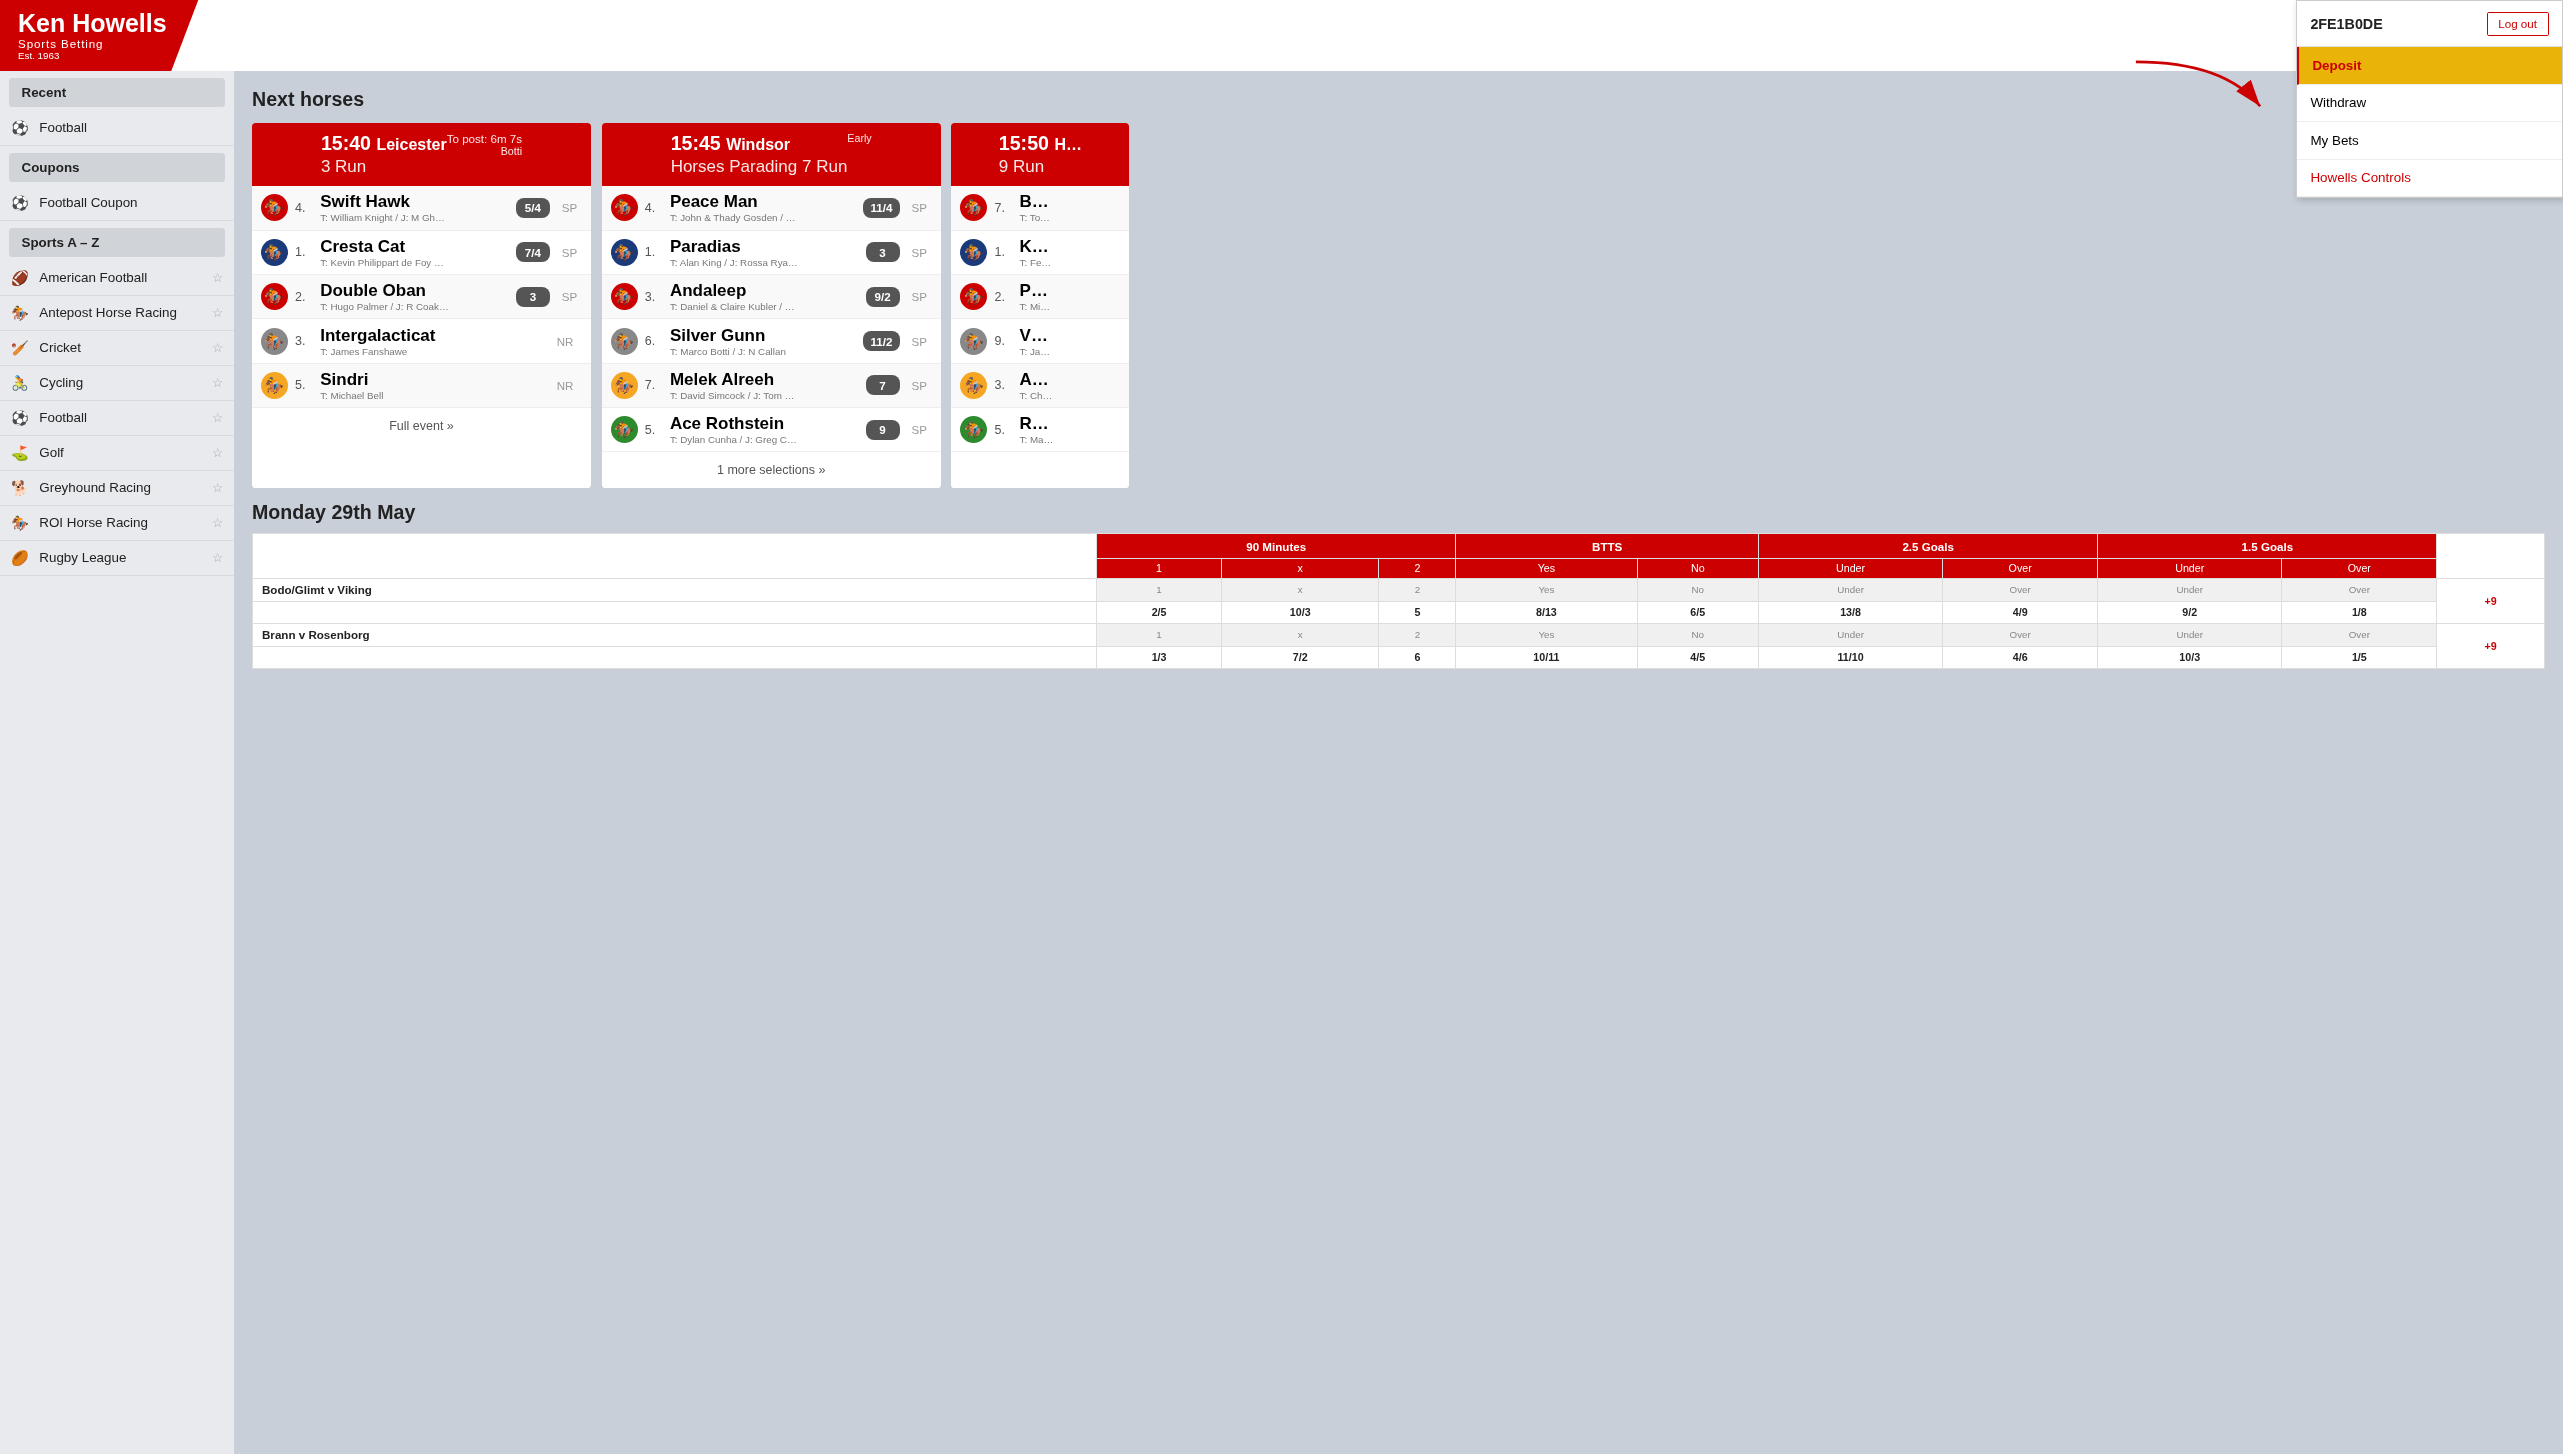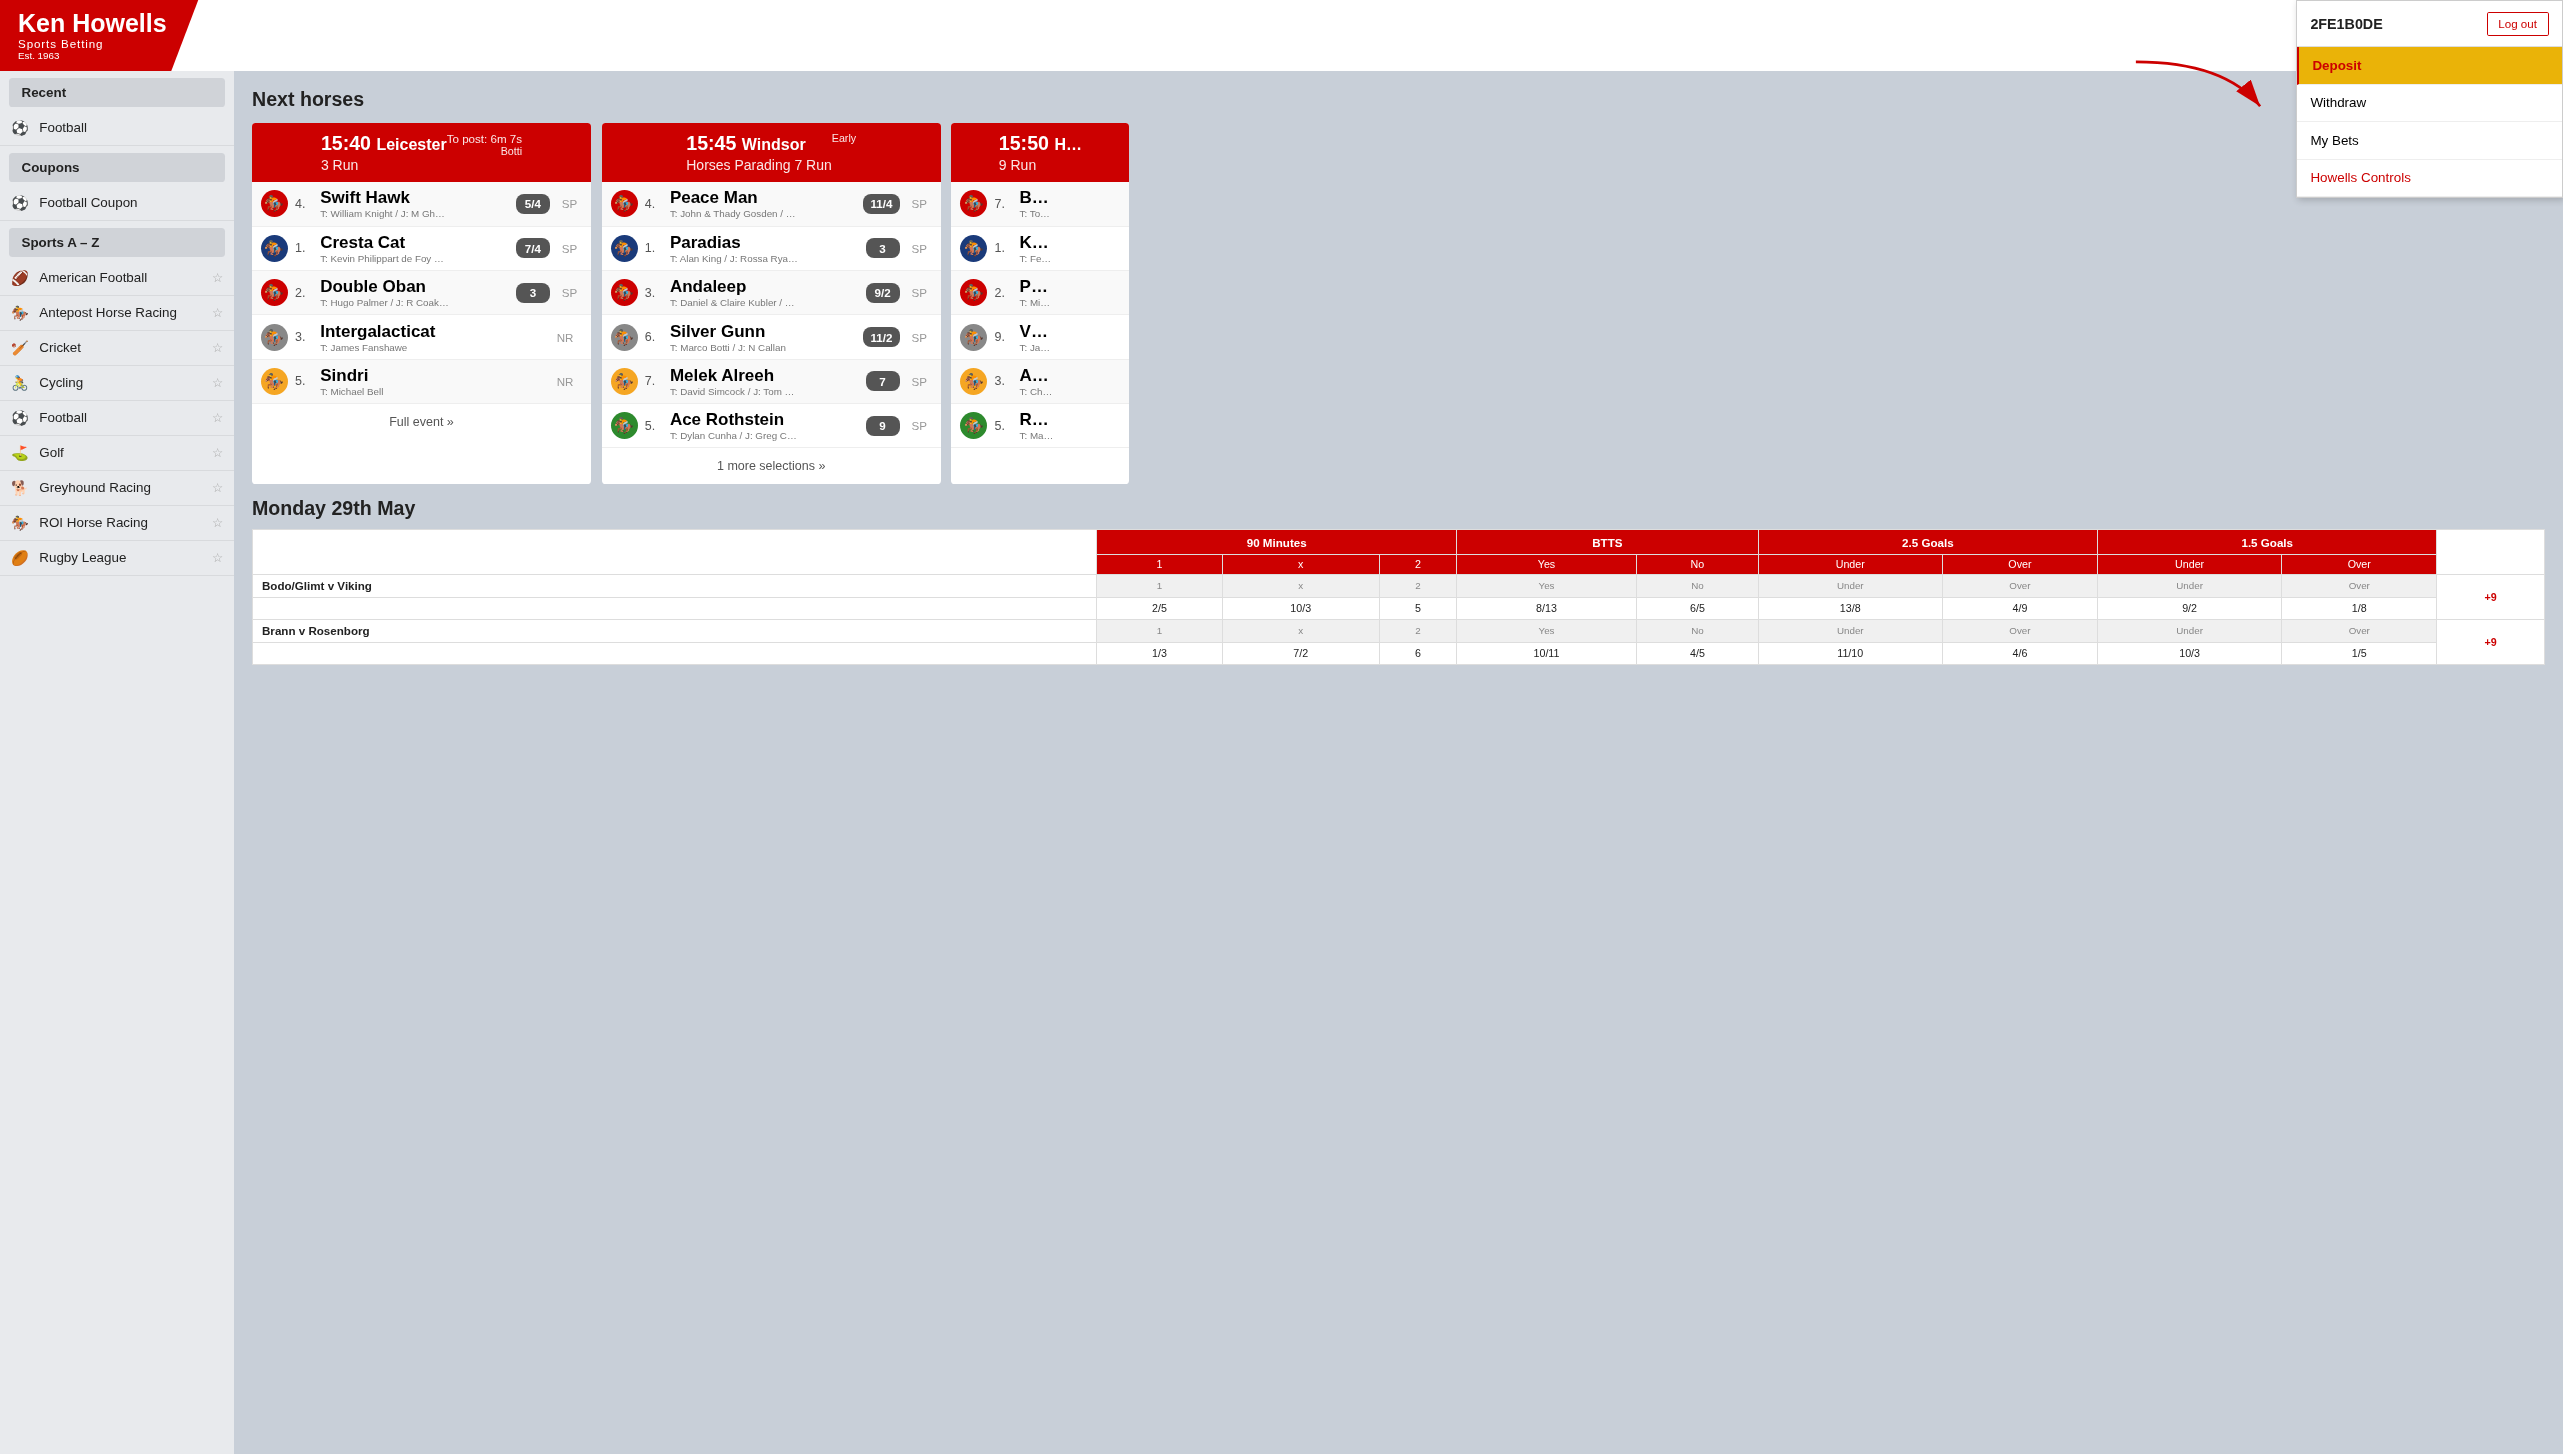--- a/index.html
+++ b/index.html
@@ -220,21 +220,21 @@
       padding: 9px 18px;
       display: flex;
       align-items: flex-start;
       justify-content: center;
     }
     .card-race-time {
       font-size: 19.6px;
       font-weight: bold;
     }
     .card-run {
-      font-size: 14px;
+      font-size: 17px;
       opacity: 0.9;
       margin-top: 1.8px;
     }
     .card-info-right {
       text-align: right;
       font-size: 10.7px;
       opacity: 0.9;
     }
     .card-to-post {
       font-size: 11.6px;
@@ -349,21 +349,21 @@
     .coupon-table td.match-name {
       text-align: left;
       padding-left: 9px;
       font-weight: bold;
       color: #222;
       font-size: 11.6px;
       min-width: 160px;
     }
     .coupon-table td.odds-cell {
       color: #222;
-      font-weight: normal;
+      font-weight: bold;
       cursor: pointer;
       border-radius: 11px;
     }
     .coupon-table td.label-cell {
       background: #f0f0f0;
       color: #888;
       font-size: 9.8px;
     }
     .coupon-table tr.data-row td { background: white; }
     .coupon-table td.plus-more {

